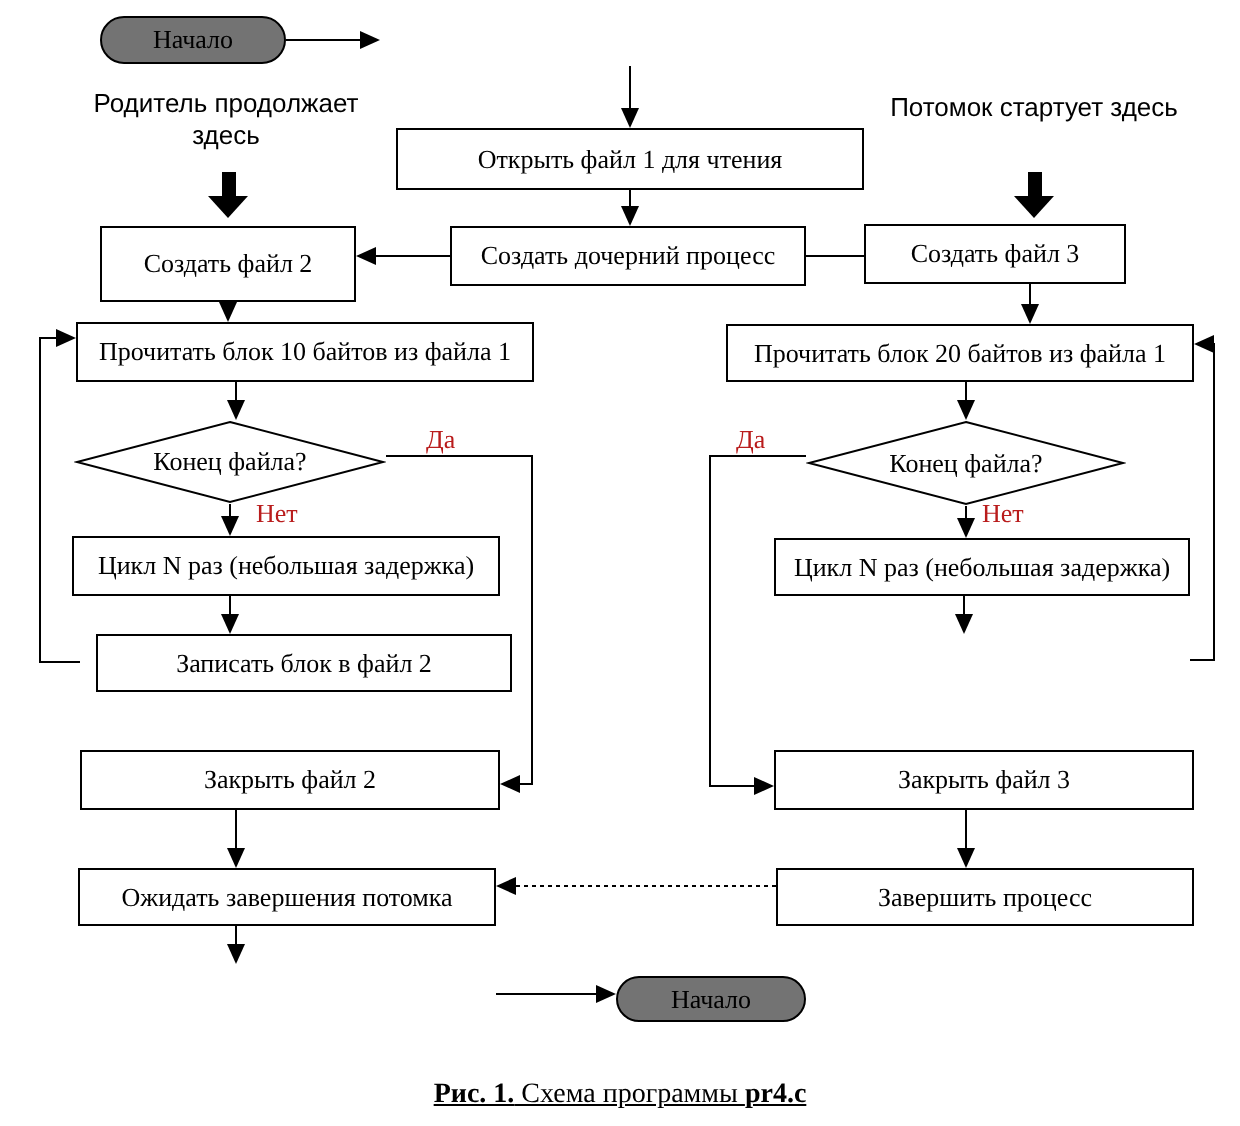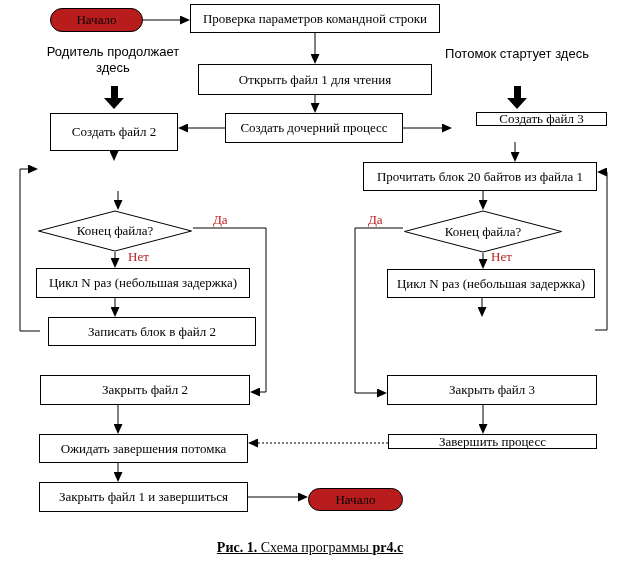--- a/index.html
+++ b/index.html
@@ -18,21 +18,21 @@
     border:1px solid #000000;
     display:flex; align-items:center; justify-content:center;
     font:13px "Liberation Serif", serif;
     color:#000000;
     text-align:center;
     white-space:nowrap;
   }
   .oval {
     position:absolute;
     box-sizing:border-box;
-    background:#b91c1c;
+    background:#737373;
     border:1px solid #000000;
     border-radius:12px / 12px;
     display:flex; align-items:center; justify-content:center;
     font:13px "Liberation Serif", serif;
     color:#000000;
   }
   .diamond { position:absolute;text-align:center; }
   .diamond svg { position:absolute; left:0; top:0; }
   .diamond .dtext {
     position:absolute; left:0; top:0; right:0; bottom:0;
@@ -101,34 +101,33 @@
       <path marker-end="url(#ah)" d="M483,405 L483,432"></path>
       <path marker-end="url(#ah)" d="M118,463 L118,480"></path>
       <path marker-end="url(#ah)" d="M248,497 L306,497"></path>
       <path marker-end="url(#ah)" stroke-dasharray="2 2" d="M388,443 L250,443"></path>
     </g>
   </svg>
 
   <div class="oval" style="left:50px;top:8px;width:93px;height:24px">Начало</div>
   <div class="oval" style="left:308px;top:488px;width:95px;height:23px">Начало</div>
 
-  <div class="box" style="left:190px;top:4px;width:250px;height:29px">Проверка параметров командной строки</div>
   <div class="box" style="left:198px;top:64px;width:234px;height:31px">Открыть файл 1 для чтения</div>
   <div class="box" style="left:50px;top:113px;width:128px;height:38px">Создать файл 2</div>
   <div class="box" style="left:225px;top:113px;width:178px;height:30px">Создать дочерний процесс</div>
-  <div class="box" style="left:476px;top:112px;width:131px;height:14px">Создать файл 3</div>
+  <div class="box" style="left:432px;top:112px;width:131px;height:30px">Создать файл 3</div>
+  <div class="box" style="left:38px;top:161px;width:229px;height:30px">Прочитать блок 10 байтов из файла 1</div>
   <div class="box" style="left:363px;top:162px;width:234px;height:29px">Прочитать блок 20 байтов из файла 1</div>
   <div class="box" style="left:36px;top:268px;width:214px;height:30px">Цикл  N  раз (небольшая задержка)</div>
   <div class="box" style="left:387px;top:269px;width:208px;height:29px">Цикл  N  раз (небольшая задержка)</div>
   <div class="box" style="left:48px;top:317px;width:208px;height:29px">Записать блок в файл 2</div>
   <div class="box" style="left:40px;top:375px;width:210px;height:30px">Закрыть файл 2</div>
   <div class="box" style="left:387px;top:375px;width:210px;height:30px">Закрыть файл 3</div>
   <div class="box" style="left:39px;top:434px;width:209px;height:29px">Ожидать завершения потомка</div>
-  <div class="box" style="left:388px;top:434px;width:209px;height:15px">Завершить процесс</div>
-  <div class="box" style="left:39px;top:482px;width:209px;height:30px">Закрыть файл 1 и завершиться</div>
+  <div class="box" style="left:388px;top:434px;width:209px;height:29px">Завершить процесс</div>
 
   <div class="diamond" style="left:37px;top:210px;width:156px;height:42px">
     <svg width="156" height="42">
       <polygon points="78,1 154.5,21 78,41 1.5,21" fill="#ffffff" stroke="#000000" stroke-width="1"></polygon>
     </svg>
     <span class="dtext">Конец файла?</span>
   </div>
   <div class="diamond" style="left:403px;top:210px;width:160px;height:43px">
     <svg width="160" height="43">
       <polygon points="80,1 158.5,21.5 80,42 1.5,21.5" fill="#ffffff" stroke="#000000" stroke-width="1"></polygon>

